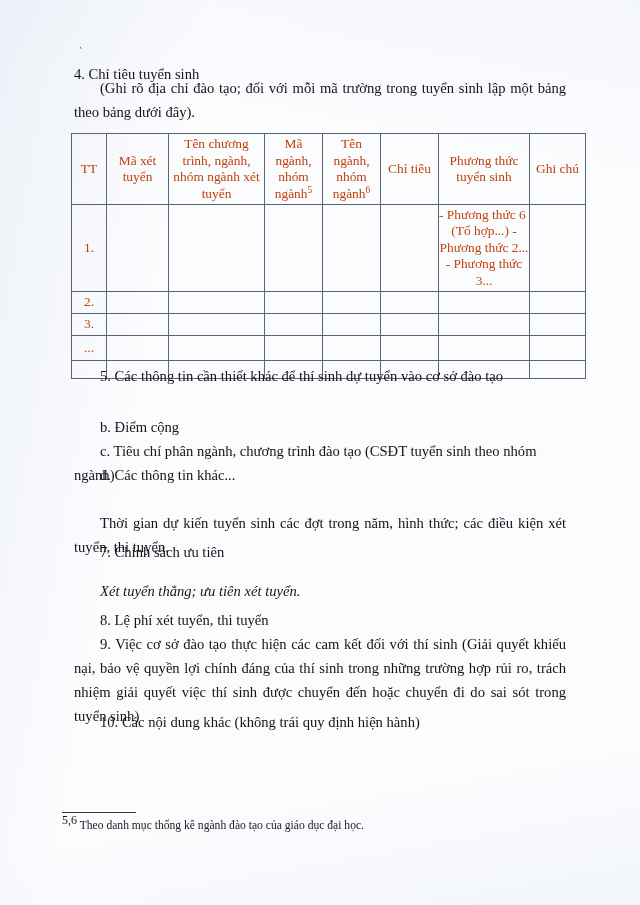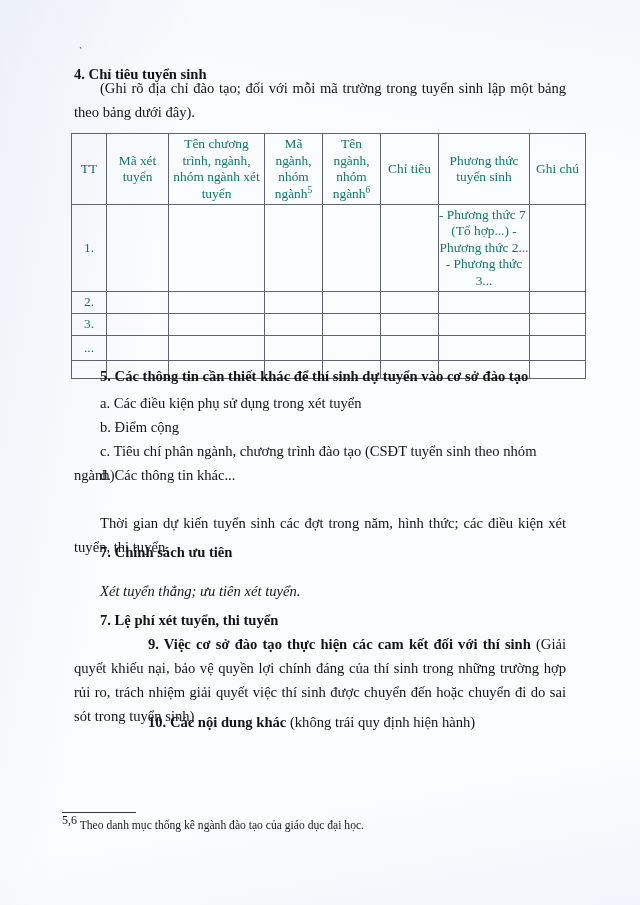--- a/index.html
+++ b/index.html
@@ -60,27 +60,27 @@
     left: 74px;
     width: 492px;
     font-size: 14.6px;
     line-height: 24px;
     text-align: justify;
     text-justify: inter-word;
   }
   .block.nojust { text-align: left; }
 
   .heading {
-    font-weight: bold;
+    font-weight: normal;
   }
   .indent {
     text-indent: 26px;
   }
 
-  b.h { font-weight: bold; margin-left: 48px; }
+  b.h { font-weight: normal; }
 
   
   .tbl-wrap {
     position: absolute;
     left: 71px;
     top: 133px;
     width: 514px;
   }
   table.form {
     border-collapse: collapse;
@@ -89,21 +89,21 @@
   }
   table.form th,
   table.form td {
     border: 1px solid #5d646f;
     font-weight: normal;
     font-size: 13.4px;
     line-height: 16.5px;
     padding: 0;
     vertical-align: middle;
     text-align: center;
-    color: #0f766e;
+    color: #c2410c;
   }
   table.form thead th {
     height: 63px;
     padding: 2px 2px;
   }
   td.idx {
     vertical-align: top;
     text-align: left;
     padding: 2px 0 0 7px;
     font-size: 13.6px;
@@ -192,21 +192,21 @@
         </thead>
         <tbody>
           <tr class="r1">
             <td class="idx">1.</td>
             <td></td>
             <td></td>
             <td></td>
             <td></td>
             <td></td>
             <td class="methods">
-              <span class="m-just">- Phương thức 7</span>
+              <span class="m-just">- Phương thức 6</span>
               <span>(Tổ hợp...)</span>
               <span>- Phương thức 2...</span>
               <span>- Phương thức 3...</span>
             </td>
             <td></td>
           </tr>
           <tr class="r2">
             <td class="idx mid">2.</td>
             <td></td>
             <td></td>
@@ -246,23 +246,20 @@
             <td></td>
             <td></td>
           </tr>
         </tbody>
       </table>
     </div>
 
     <div class="block heading indent nojust" style="top:364px;">
       <span>5. Các thông tin cần thiết khác để thí sinh dự tuyển vào cơ sở đào tạo</span>
     </div>
-    <div class="block indent nojust" style="top:391px;">
-      <span>a. Các điều kiện phụ sử dụng trong xét tuyển</span>
-    </div>
     <div class="block indent nojust" style="top:439px;">
       <span>c. Tiêu chí phân ngành, chương trình đào tạo (CSĐT tuyển sinh theo nhóm ngành)</span>
     </div>
     <div class="block indent nojust" style="top:415px;">
       <span>b. Điểm cộng</span>
     </div>
     <div class="block indent nojust" style="top:463px;">
       <span>d. Các thông tin khác...</span>
     </div>
 
@@ -271,21 +268,21 @@
     </div>
 
     <div class="block heading indent nojust" style="top:540px;">
       <span>7. Chính sách ưu tiên</span>
     </div>
     <div class="block indent nojust" style="top:579px;font-style:italic;">
       <span>Xét tuyển thẳng; ưu tiên xét tuyển.</span>
     </div>
 
     <div class="block heading indent nojust" style="top:608px;">
-      <span>7. Lệ phí xét tuyển, thi tuyển</span>
+      <span>8. Lệ phí xét tuyển, thi tuyển</span>
     </div>
 
     <div class="block indent" style="top:632px;">
       <b class="h">9. Việc cơ sở đào tạo thực hiện các cam kết đối với thí sinh</b><span> (Giải quyết khiếu nại, bảo vệ quyền lợi chính đáng của thí sinh trong những trường hợp rủi ro, trách nhiệm giải quyết việc thí sinh được chuyển đến hoặc chuyển đi do sai sót trong tuyển sinh)</span>
     </div>
 
     <div class="block indent nojust" style="top:710px;">
       <b class="h">10. Các nội dung khác</b><span> (không trái quy định hiện hành)</span>
     </div>
 

